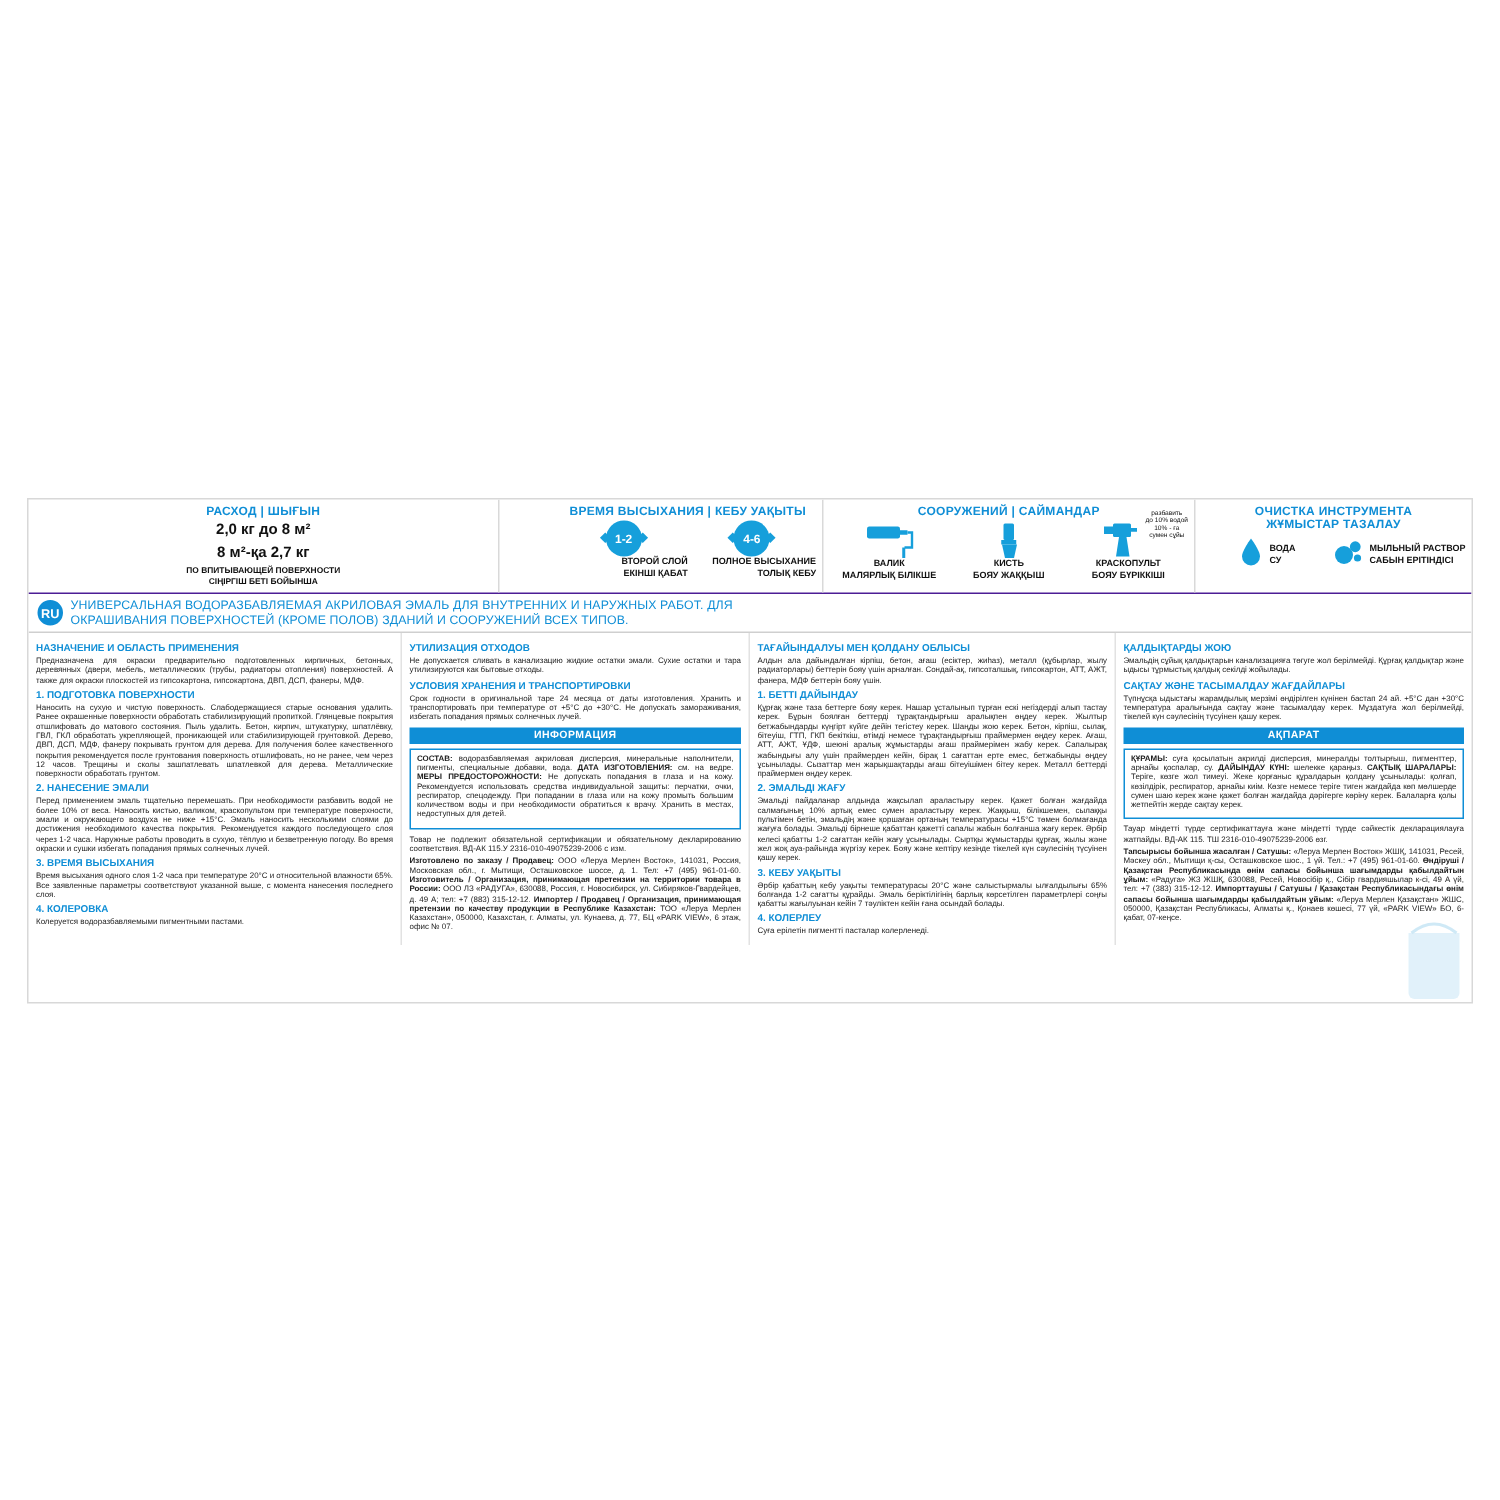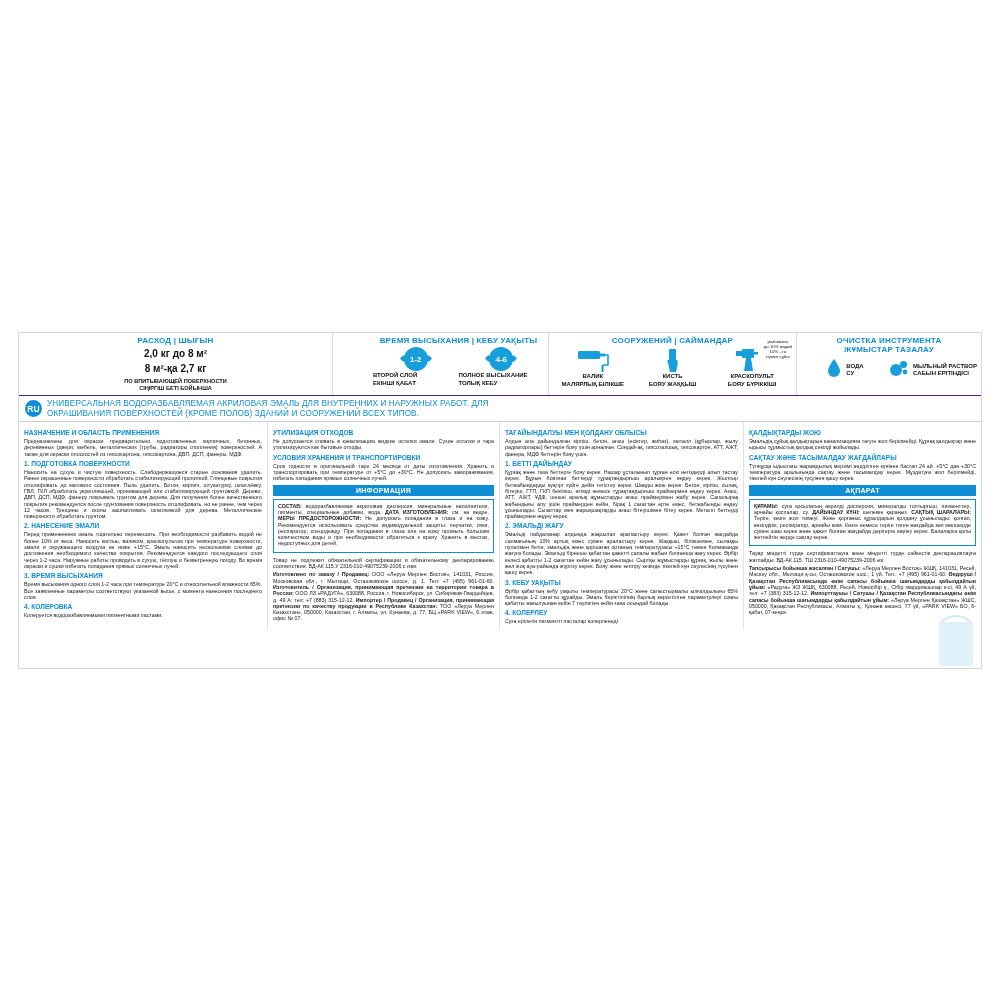--- a/index.html
+++ b/index.html
@@ -10,21 +10,21 @@
   .tb{position:relative;box-sizing:border-box;padding:3px 4px 0 4px;}
   .tb + .tb{border-left:1px solid #d9d9d9;}
   .tbtitle{color:#0f8ed6;font-size:8px;font-weight:bold;text-align:center;letter-spacing:.2px;line-height:9px;}
   .tb-consumption{width:318px;}
   .cons-row{display:flex;margin-top:1px;}
   .cons-col{flex:1;text-align:center;}
   .cons-big{font-size:10px;font-weight:bold;color:#111;line-height:15px;}
   .cons-sub{font-size:5.6px;font-weight:bold;color:#111;line-height:7px;margin-top:2px;}
   .tb-dry{width:216px;padding-left:40px;}
   .dry-row{display:flex;justify-content:space-around;margin-top:1px;}
-  .dry-col{width:104px;text-align:left;}
+  .dry-col{width:104px;text-align:right;}
   .clock{width:24px;height:24px;border-radius:50%;background:#169fdb;color:#fff;font-size:8px;font-weight:bold;display:flex;align-items:center;justify-content:center;margin:1px auto 1px auto;position:relative;}
   .clock:before{content:"";position:absolute;left:-3px;top:9px;width:5px;height:5px;background:#169fdb;transform:rotate(45deg);}
   .clock:after{content:"";position:absolute;right:-3px;top:9px;width:5px;height:5px;background:#169fdb;transform:rotate(45deg);}
   .dry-cap{font-size:6px;font-weight:bold;color:#111;line-height:7.5px;}
   .tb-tools{width:248px;}
   .tools-row{display:flex;justify-content:space-around;margin-top:2px;}
   .tool-col{width:80px;text-align:center;}
   .tool-ic{height:26px;display:flex;align-items:flex-end;justify-content:center;}
   .tool-cap{font-size:6px;font-weight:bold;color:#111;line-height:7.5px;}
   .tb-clean{flex:1;}

